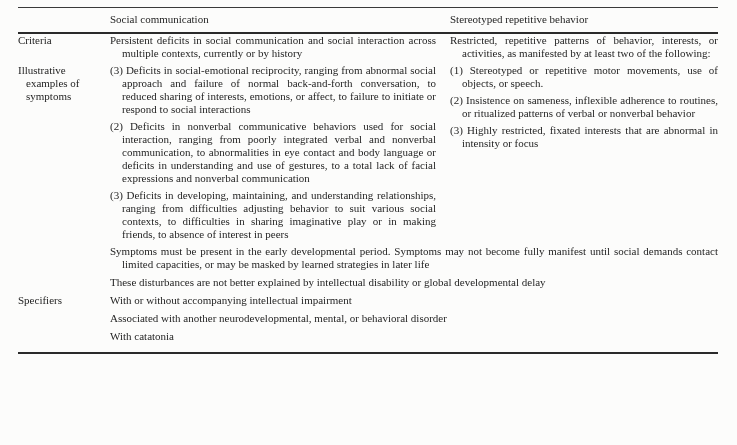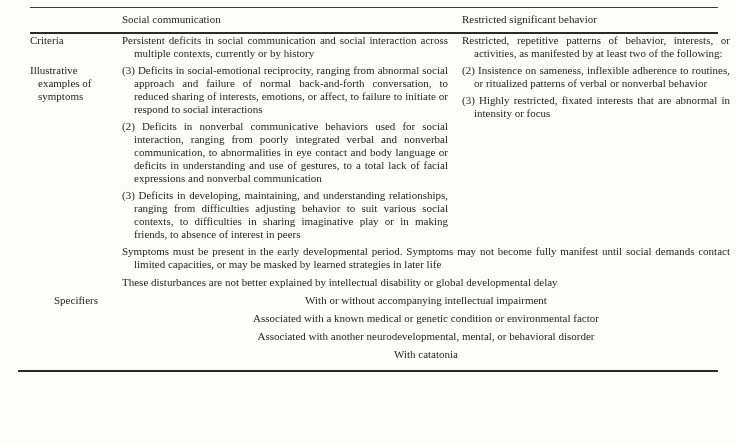--- a/index.html
+++ b/index.html
@@ -14,51 +14,50 @@
     overflow:hidden;
   }
   .tbl{
     margin:7px 19px 0 18px;
     width:700px;
     border-bottom:2px solid #2a2a2a;
   }
   .grid{
     display:grid;
     grid-template-columns:92px 340px 268px;
-    margin-left:12px;
   }
   .thead{
     border-top:1px solid #3a3a3a;
     border-bottom:2px solid #2a2a2a;
     padding:5px 0 6px 0;
   }
   .body-row{}
   .cell-c1{padding-right:14px;}
   .hang{
     padding-left:12px;
     text-indent:-12px;
     text-align:justify;
   }
   .item{margin-bottom:4px;}
   .note{margin-bottom:5px;}
   .spec-item{margin-bottom:5px;}
   .span2{grid-column:2 / 4;}
   .label-indent{padding-left:8px;}
-  .specifiers-row{padding-bottom:4px;text-align:center;}
+  .specifiers-row{padding-bottom:4px;}
 </style>
 </head>
 <body>
 
 <div class="page">
   <div class="tbl">
 
     <div class="grid thead">
       <div></div>
       <div class="cell-c1">Social communication</div>
-      <div>Restricted significant behavior</div>
+      <div>Stereotyped repetitive behavior</div>
     </div>
 
     <div class="grid body-row">
       <div>Criteria</div>
       <div class="cell-c1">
         <div class="hang item">Persistent deficits in social communication and social interaction across multiple contexts, currently or by history</div>
       </div>
       <div>
         <div class="hang item">Restricted, repetitive patterns of behavior, interests, or activities, as manifested by at least two of the following:</div>
       </div>
@@ -69,37 +68,37 @@
         <div>Illustrative</div>
         <div class="label-indent">examples of</div>
         <div class="label-indent">symptoms</div>
       </div>
       <div class="cell-c1">
         <div class="hang item">(3) Deficits in social-emotional reciprocity, ranging from abnormal social approach and failure of normal back-and-forth conversation, to reduced sharing of interests, emotions, or affect, to failure to initiate or respond to social interactions</div>
         <div class="hang item">(2) Deficits in nonverbal communicative behaviors used for social interaction, ranging from poorly integrated verbal and nonverbal communication, to abnormalities in eye contact and body language or deficits in understanding and use of gestures, to a total lack of facial expressions and nonverbal communication</div>
         <div class="hang item">(3) Deficits in developing, maintaining, and understanding relationships, ranging from difficulties adjusting behavior to suit various social contexts, to difficulties in sharing imaginative play or in making friends, to absence of interest in peers</div>
       </div>
       <div>
+        <div class="hang item">(1) Stereotyped or repetitive motor movements, use of objects, or speech.</div>
         <div class="hang item">(2) Insistence on sameness, inflexible adherence to routines, or ritualized patterns of verbal or nonverbal behavior</div>
         <div class="hang item">(3) Highly restricted, fixated interests that are abnormal in intensity or focus</div>
       </div>
     </div>
 
     <div class="grid">
       <div></div>
       <div class="span2">
         <div class="hang note">Symptoms must be present in the early developmental period. Symptoms may not become fully manifest until social demands contact limited capacities, or may be masked by learned strategies in later life</div>
         <div class="hang note">These disturbances are not better explained by intellectual disability or global developmental delay</div>
       </div>
     </div>
 
     <div class="grid specifiers-row">
       <div>Specifiers</div>
       <div class="span2">
         <div class="spec-item">With or without accompanying intellectual impairment</div>
-        <div class="spec-item">Associated with a known medical or genetic condition or environmental factor</div>
         <div class="spec-item">Associated with another neurodevelopmental, mental, or behavioral disorder</div>
         <div class="spec-item">With catatonia</div>
       </div>
     </div>
 
   </div>
 </div>
 
 </body></html>

